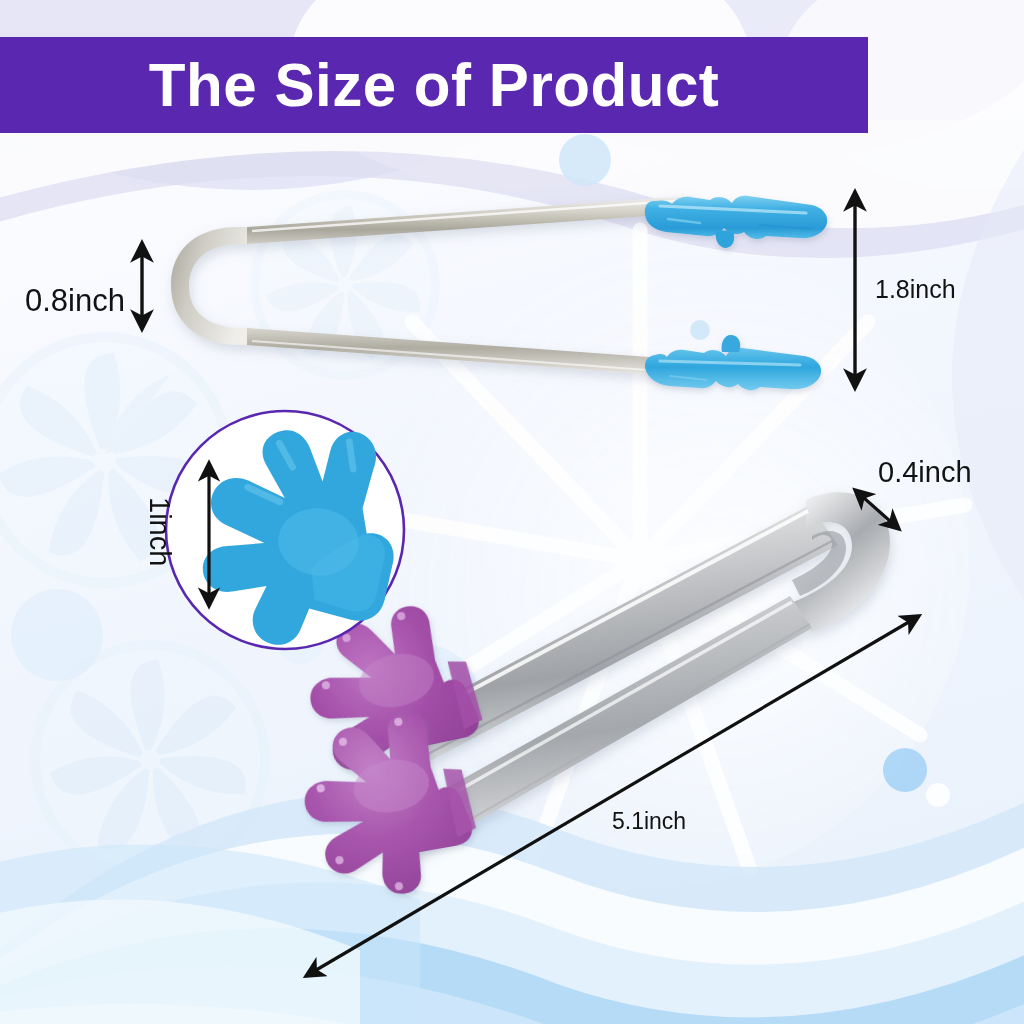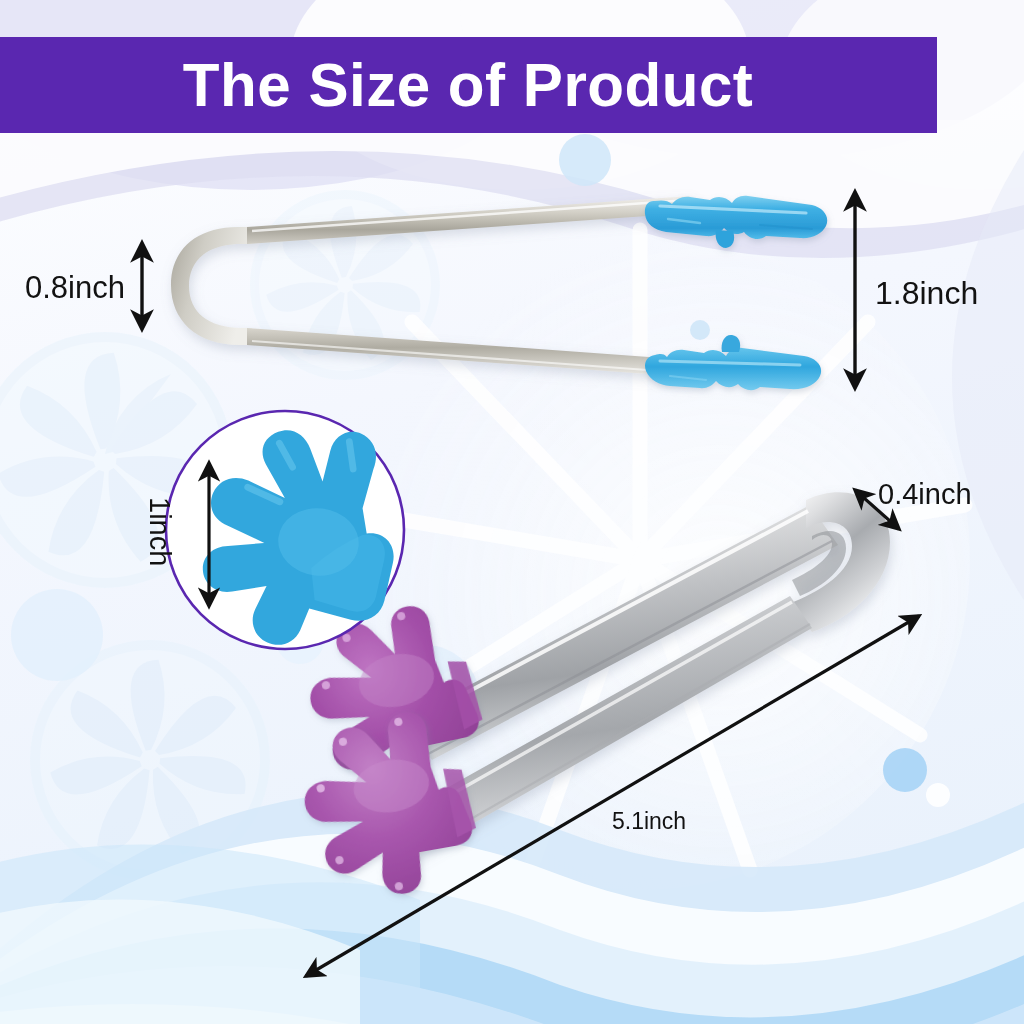--- a/index.html
+++ b/index.html
@@ -32,21 +32,21 @@
     inset: 0;
     width: 1024px;
     height: 1024px;
   }
 
   
   #header-banner {
     position: absolute;
     left: 0;
     top: 37px;
-    width: 937px;
+    width: 868px;
     height: 96px;
     background: #5A27B0;
     display: flex;
     align-items: center;
     justify-content: center;
     z-index: 6;
   }
   #header-title {
     color: #ffffff;
     font-family: "Liberation Sans", sans-serif;
@@ -60,23 +60,23 @@
 
   
   .dim-label {
     position: absolute;
     color: #121212;
     font-family: "Liberation Sans", sans-serif;
     font-weight: normal;
     white-space: nowrap;
     z-index: 5;
   }
-  #label-08 { left: 25px;  top: 270px; font-size: 31px; }
-  #label-18 { left: 875px; top: 275px; font-size: 32px; }
-  #label-04 { left: 878px; top: 478px; font-size: 29px; }
+  #label-08 { left: 25px;  top: 283px; font-size: 31px; }
+  #label-18 { left: 875px; top: 275px; font-size: 25px; }
+  #label-04 { left: 878px; top: 456px; font-size: 29px; }
   #label-51 { left: 612px; top: 808px; font-size: 23px; }
   #label-1 {
     left: 176px;
     top: 497px;
     font-size: 29px;
     transform: rotate(90deg);
     transform-origin: left top;
   }
 </style>
 </head>

